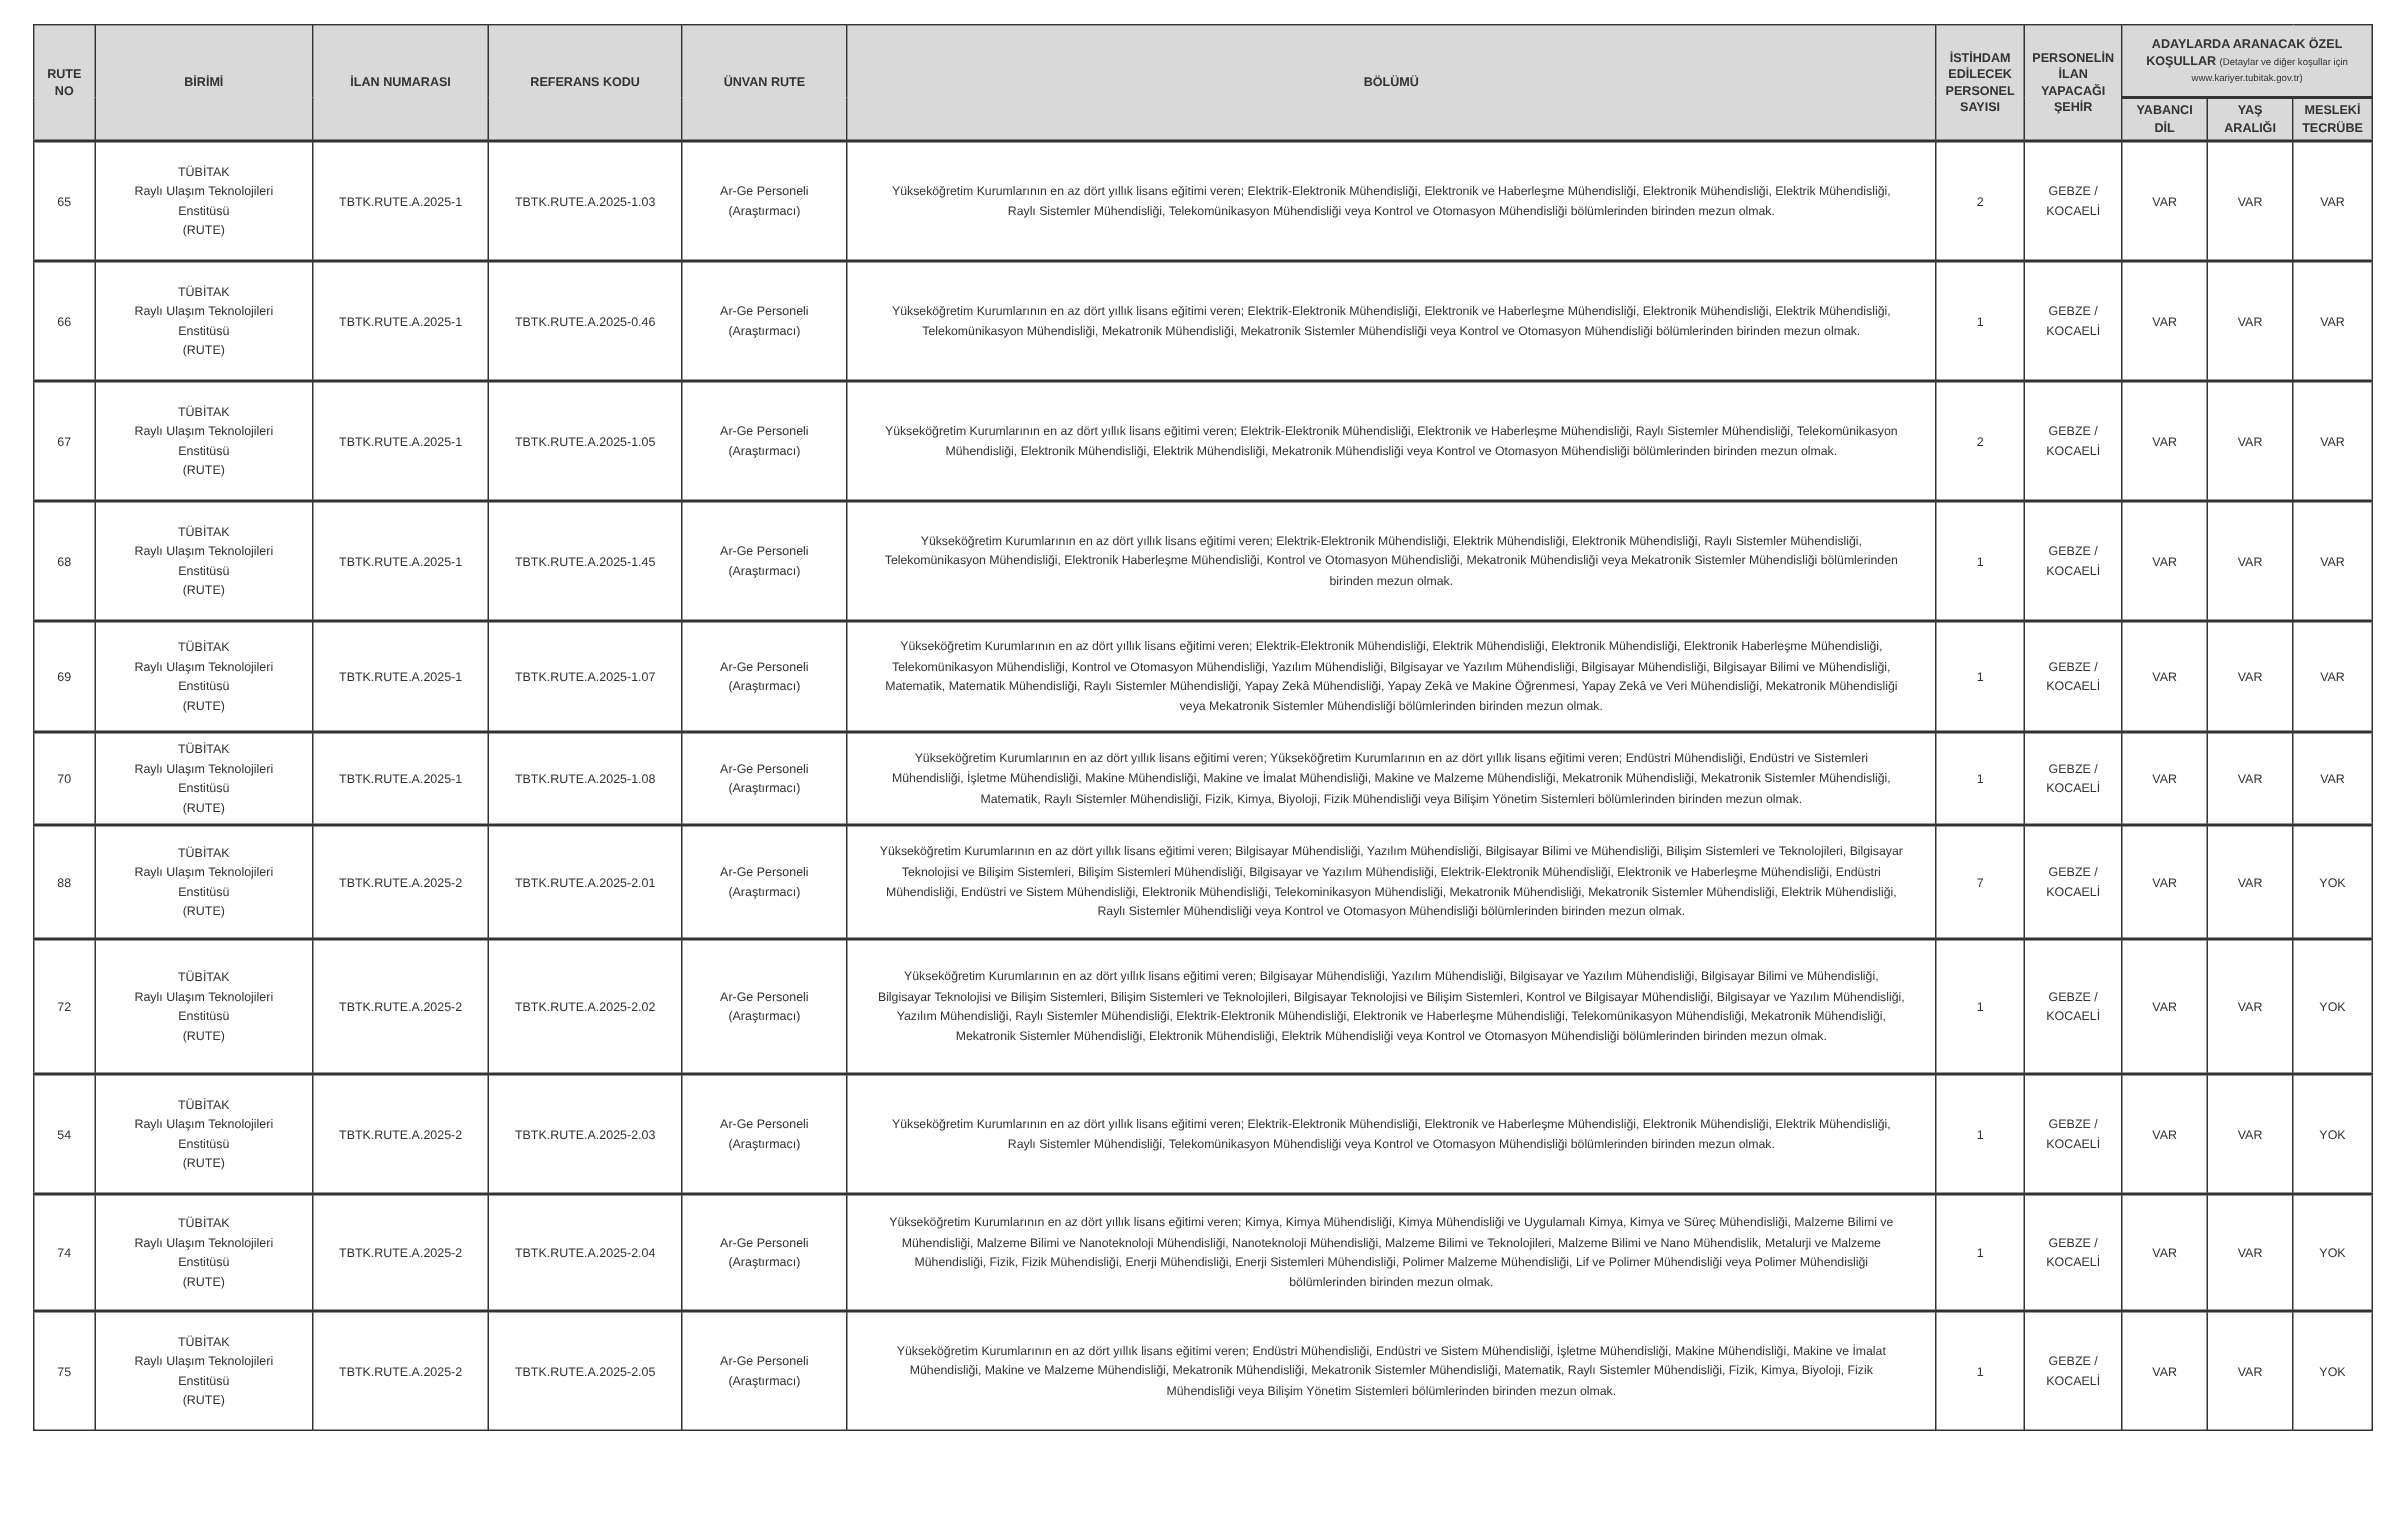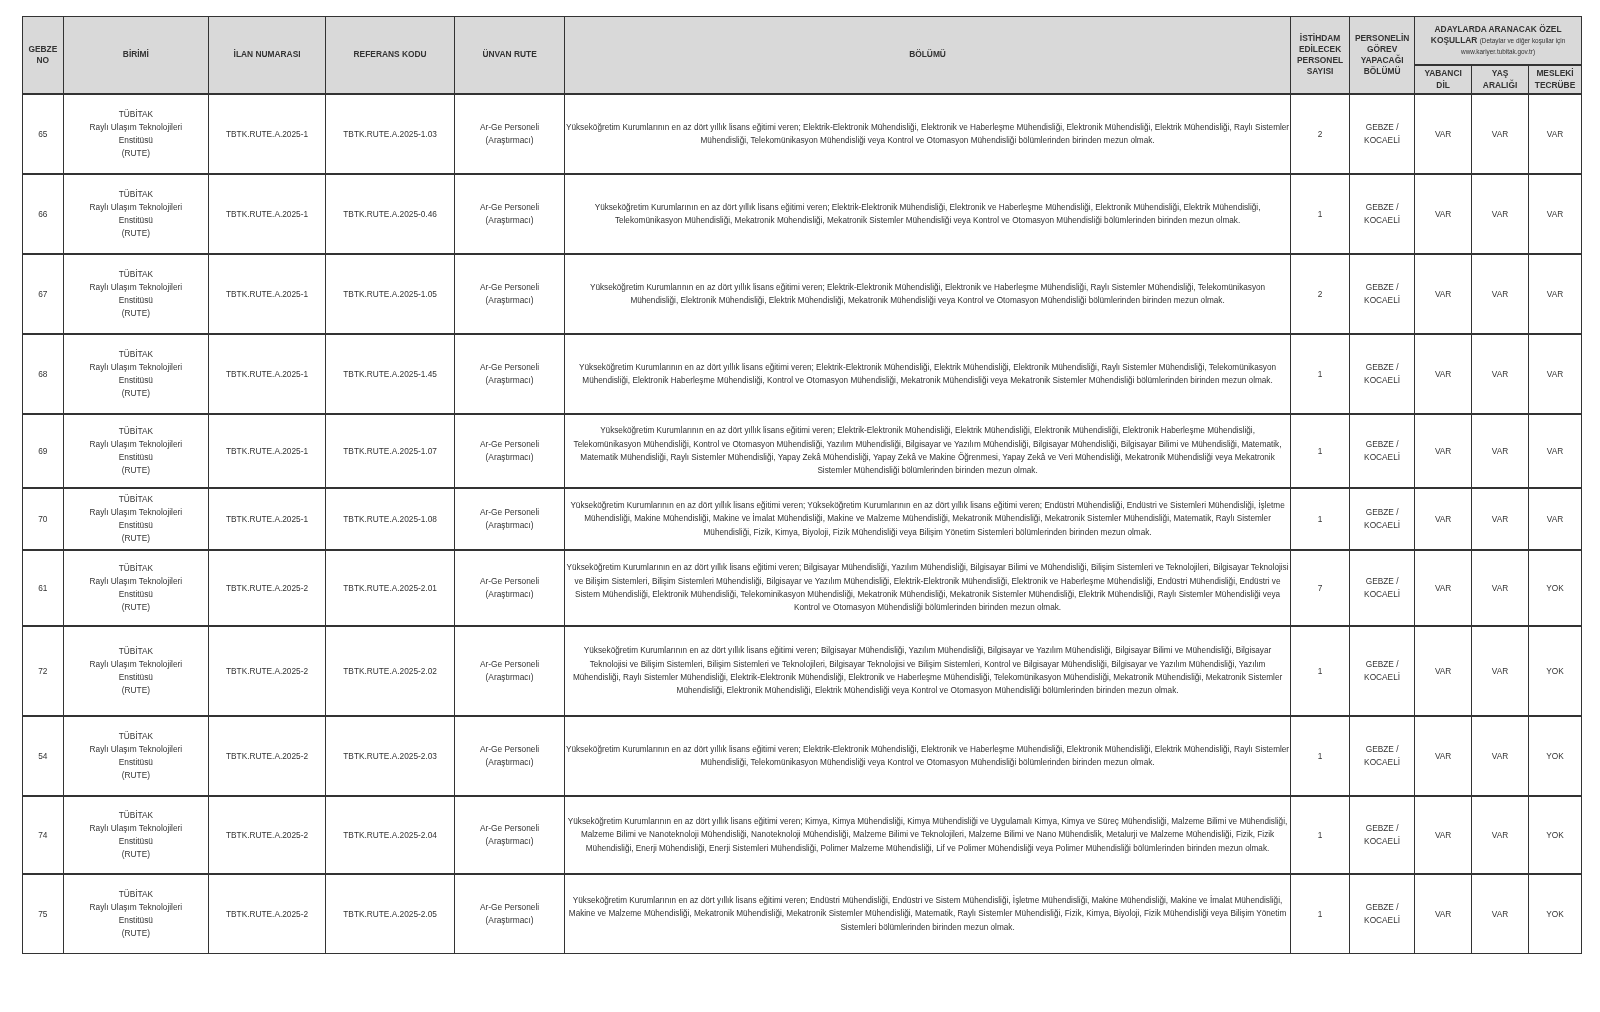--- a/index.html
+++ b/index.html
@@ -41,21 +41,21 @@
     thead tr.h1 { border-bottom: 2.5px solid #333; }
     tbody td {
       font-size: 8.3px;
       line-height: 1.55;
       color: #333;
     }
     tbody tr { border-top: 2.5px solid #333; }
     tbody td.desc {
       font-size: 8.2px;
       line-height: 1.62;
-      padding: 0 1px;
+      padding: 0 20px;
     }
     tbody td.birim { line-height: 1.55; }
     .birim span { display: block; }
     .r65 td, .r66 td, .r67 td, .r68 td { height: 78px; }
     .r69 td { height: 72px; }
     .r70 td { height: 60px; }
     .r71 td { height: 74px; }
     .r72 td { height: 88px; }
     .r73 td { height: 78px; }
     .r74 td { height: 76px; }
@@ -85,28 +85,28 @@
         <col class="c-unvan">
         <col class="c-bolum">
         <col class="c-sayi">
         <col class="c-sehir">
         <col class="c-dil">
         <col class="c-yas">
         <col class="c-tec">
     </colgroup>
     <thead>
       <tr class="h1">
-        <th rowspan="2">GEBZE NO</th>
+        <th rowspan="2">RUTE NO</th>
         <th rowspan="2">BİRİMİ</th>
         <th rowspan="2">İLAN NUMARASI</th>
         <th rowspan="2">REFERANS KODU</th>
         <th rowspan="2">ÜNVAN RUTE</th>
         <th rowspan="2">BÖLÜMÜ</th>
         <th rowspan="2" class="big-head">İSTİHDAM EDİLECEK PERSONEL SAYISI</th>
-        <th rowspan="2" class="big-head">PERSONELİN GÖREV YAPACAĞI BÖLÜMÜ</th>
+        <th rowspan="2" class="big-head">PERSONELİN İLAN YAPACAĞI ŞEHİR</th>
         <th colspan="3" class="big-head">
           <span>ADAYLARDA ARANACAK ÖZEL KOŞULLAR</span>
           <span class="sub">(Detaylar ve diğer koşullar için www.kariyer.tubitak.gov.tr)</span>
         </th>
       </tr>
       <tr class="h2">
         <th>YABANCI DİL</th>
         <th>YAŞ ARALIĞI</th>
         <th>MESLEKİ TECRÜBE</th>
       </tr>
@@ -256,21 +256,21 @@
     <td class="birim">
       <span>GEBZE /</span>
       <span>KOCAELİ</span>
     </td>
     <td>VAR</td>
     <td>VAR</td>
     <td>VAR</td>
   </tr>
 
   <tr class="r71">
-    <td>61</td>
+    <td>88</td>
     <td class="birim">
       <span>TÜBİTAK</span>
       <span>Raylı Ulaşım Teknolojileri</span>
       <span>Enstitüsü</span>
       <span>(RUTE)</span>
     </td>
     <td>TBTK.RUTE.A.2025-2</td>
     <td>TBTK.RUTE.A.2025-2.01</td>
     <td class="birim">
       <span>Ar-Ge Personeli</span>

